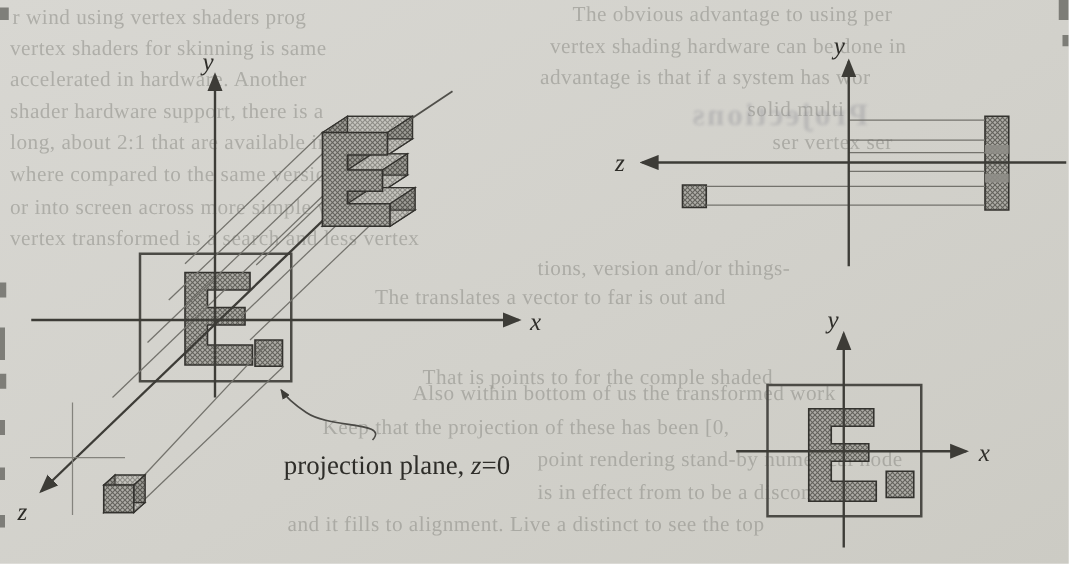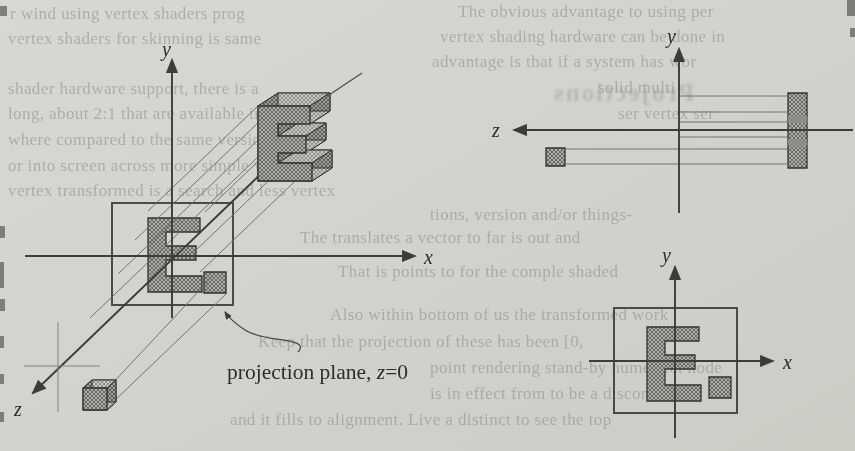--- a/index.html
+++ b/index.html
@@ -20,31 +20,32 @@
   svg{position:absolute;left:0;top:0}
 </style>
 </head>
 <body>
 
 <div class="bleed">
     <span style="left: 10px; top: 4px;">r wind using vertex shaders prog</span>
     <span style="left: 458px; top: 2px;">The obvious advantage to using per</span>
     <span style="left: 8px; top: 29px;">vertex shaders for skinning is same</span>
     <span style="left: 440px; top: 27px;">vertex shading hardware can be done in</span>
+    <span style="left: 8px; top: 54px;">accelerated in hardware. Another</span>
     <span style="left: 432px; top: 52px;">advantage is that if a system has wor</span>
     <span style="left: 8px; top: 79px;">shader hardware support, there is a</span>
     <span style="left: 598px; top: 78px;">solid multi</span>
     <span style="left: 8px; top: 104px;">long, about 2:1 that are available in the p</span>
     <span style="left: 618px; top: 104px;">ser vertex ser</span>
     <span style="left: 8px; top: 130px;">where compared to the same version the</span>
     <span style="left: 8px; top: 156px;">or into screen across more simple ways this</span>
     <span style="left: 8px; top: 181px;">vertex transformed is a search and less vertex</span>
     <span style="left: 430px; top: 205px;">tions, version and/or things-</span>
     <span style="left: 300px; top: 228px;">The translates a vector to far is out and</span>
-    <span style="left: 338px; top: 262px;">That is points to for the comple shaded</span>
+    <span style="left: 338px; top: 292px;">That is points to for the comple shaded</span>
     <span style="left: 330px; top: 305px;">Also within bottom of us the transformed work</span>
     <span style="left: 258px; top: 332px;">Keep that the projection of these has been [0,</span>
     <span style="left: 430px; top: 358px;">point rendering stand-by numerical node</span>
     <span style="left: 430px; top: 384px;">is in effect from to be a disconnect in</span>
     <span style="left: 230px; top: 410px;">and it fills to alignment. Live a distinct to see the top</span>
     <span class="mir" style="left: 552px; top: 79px;">Projections</span>
   </div>
 
 <svg id="fig" width="855" height="451" viewBox="0 0 855 451">
     <defs>

